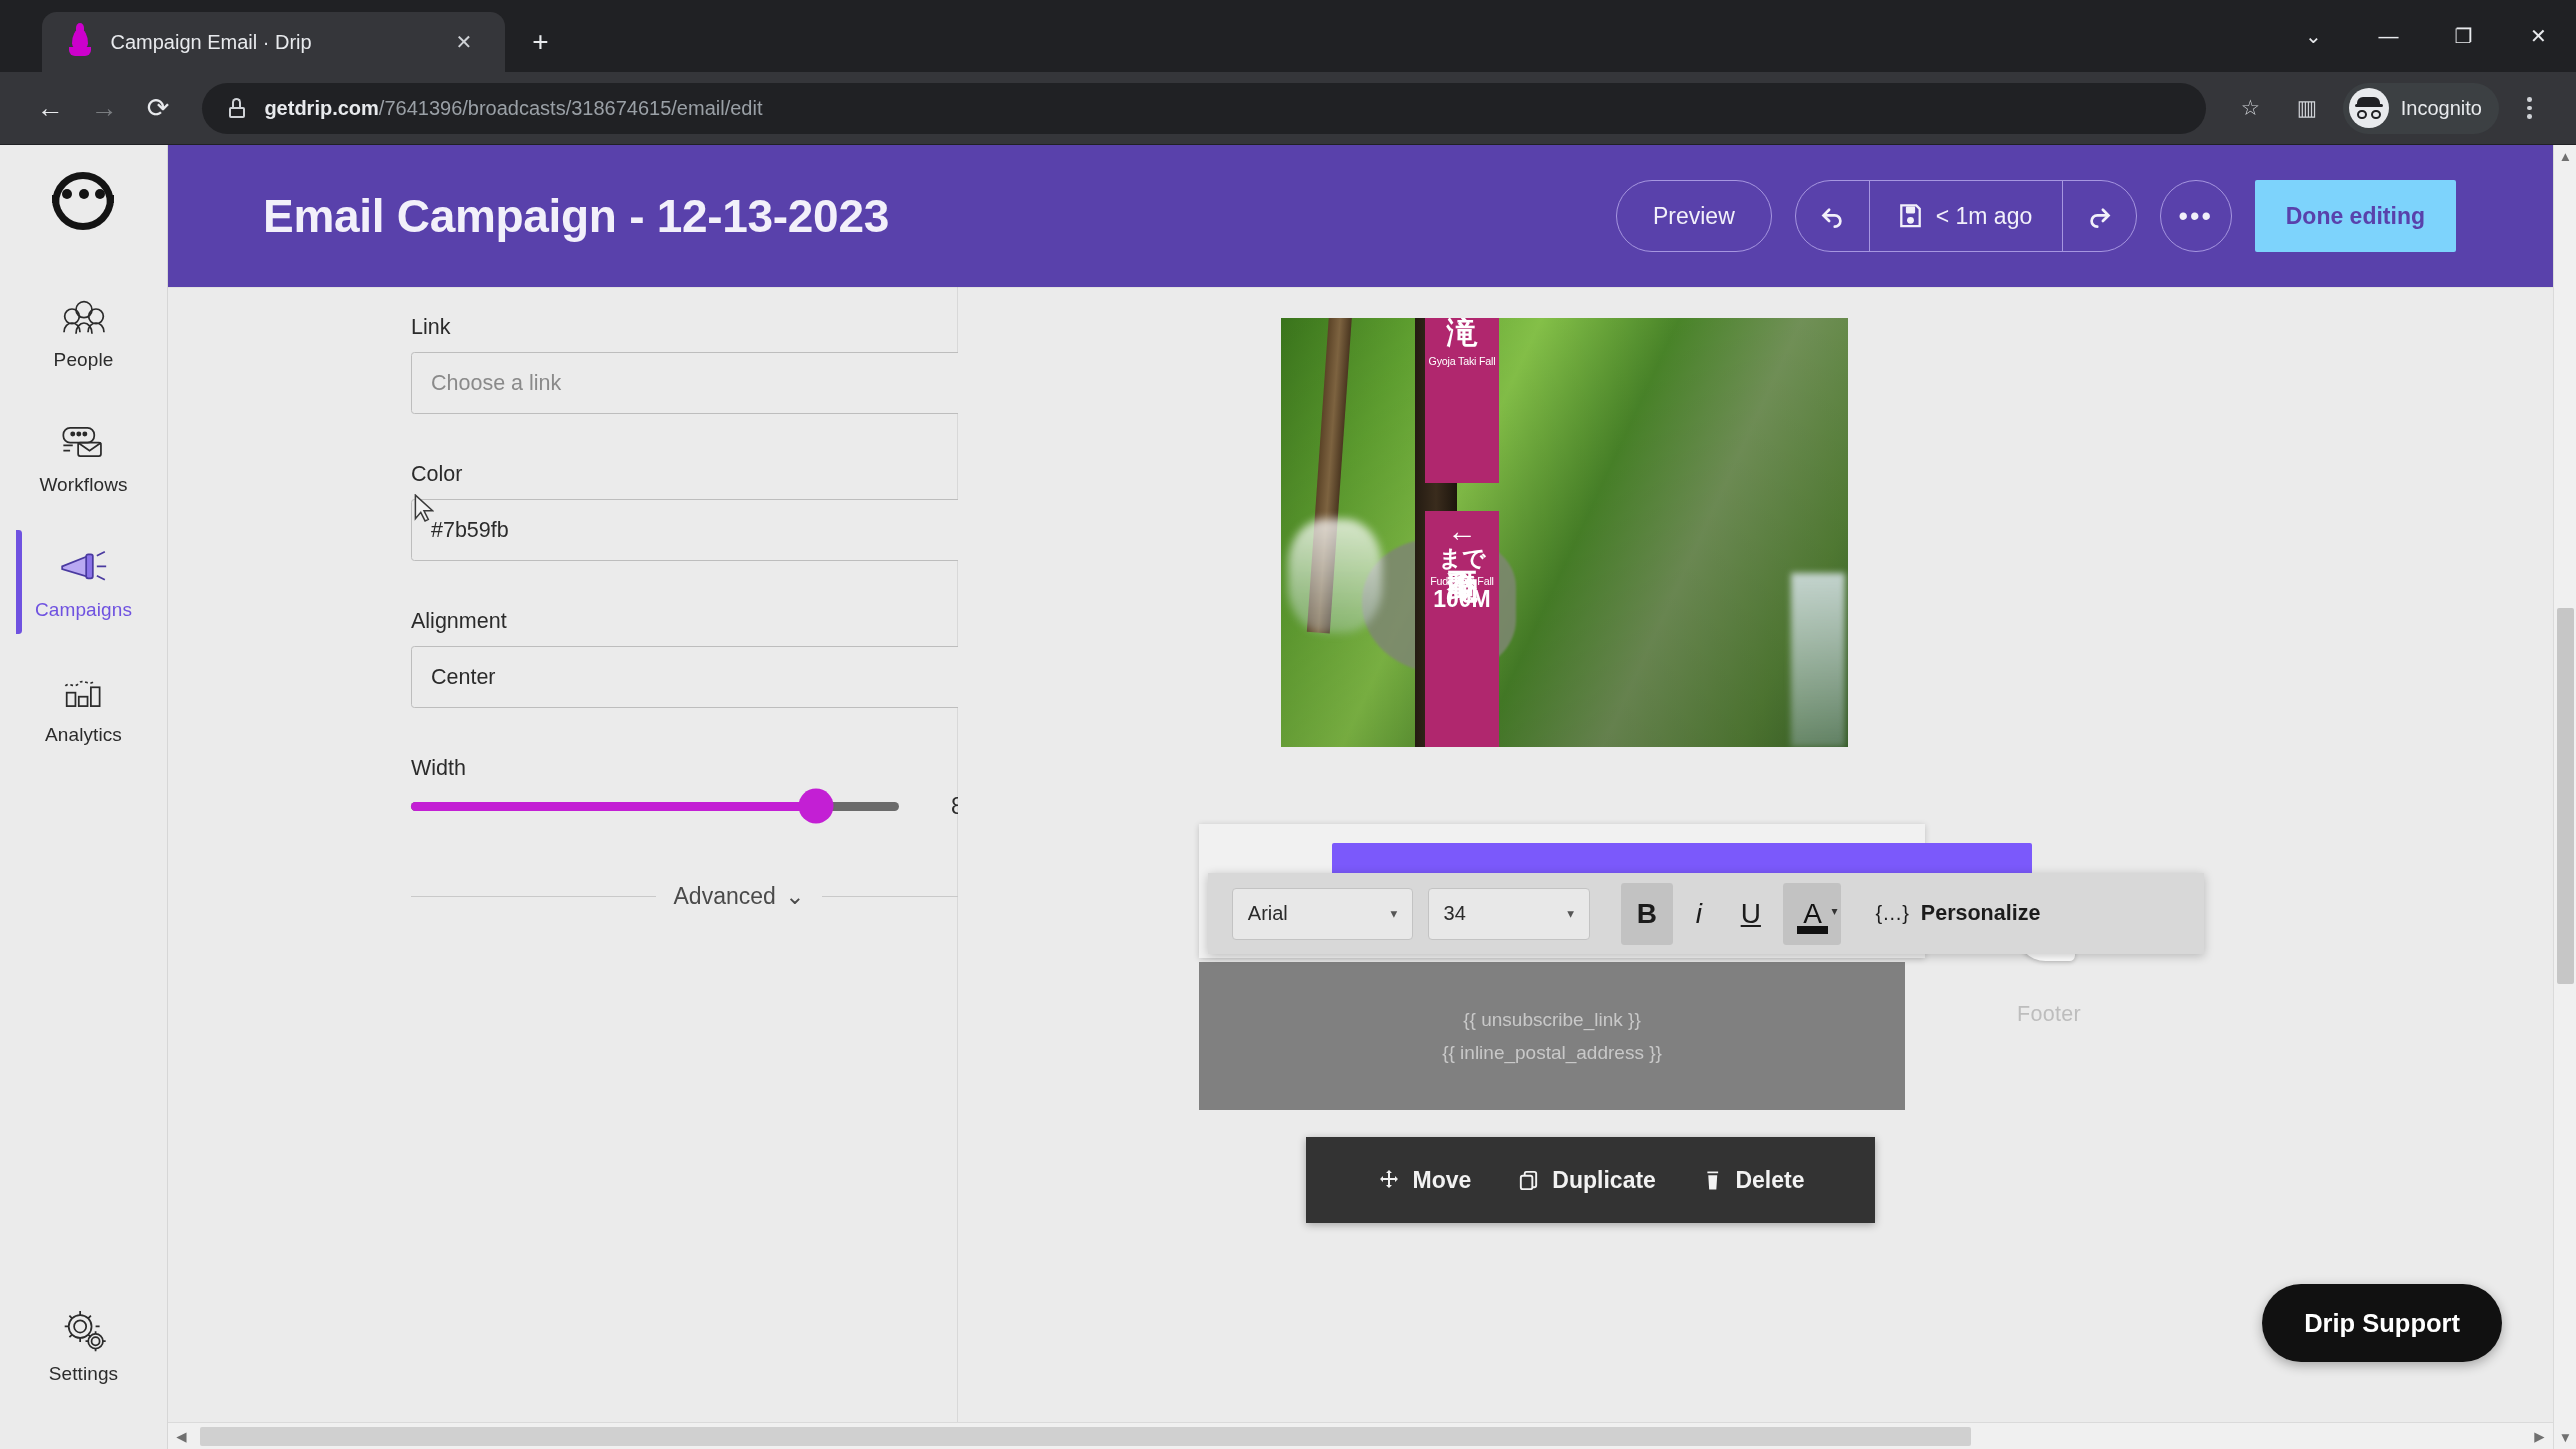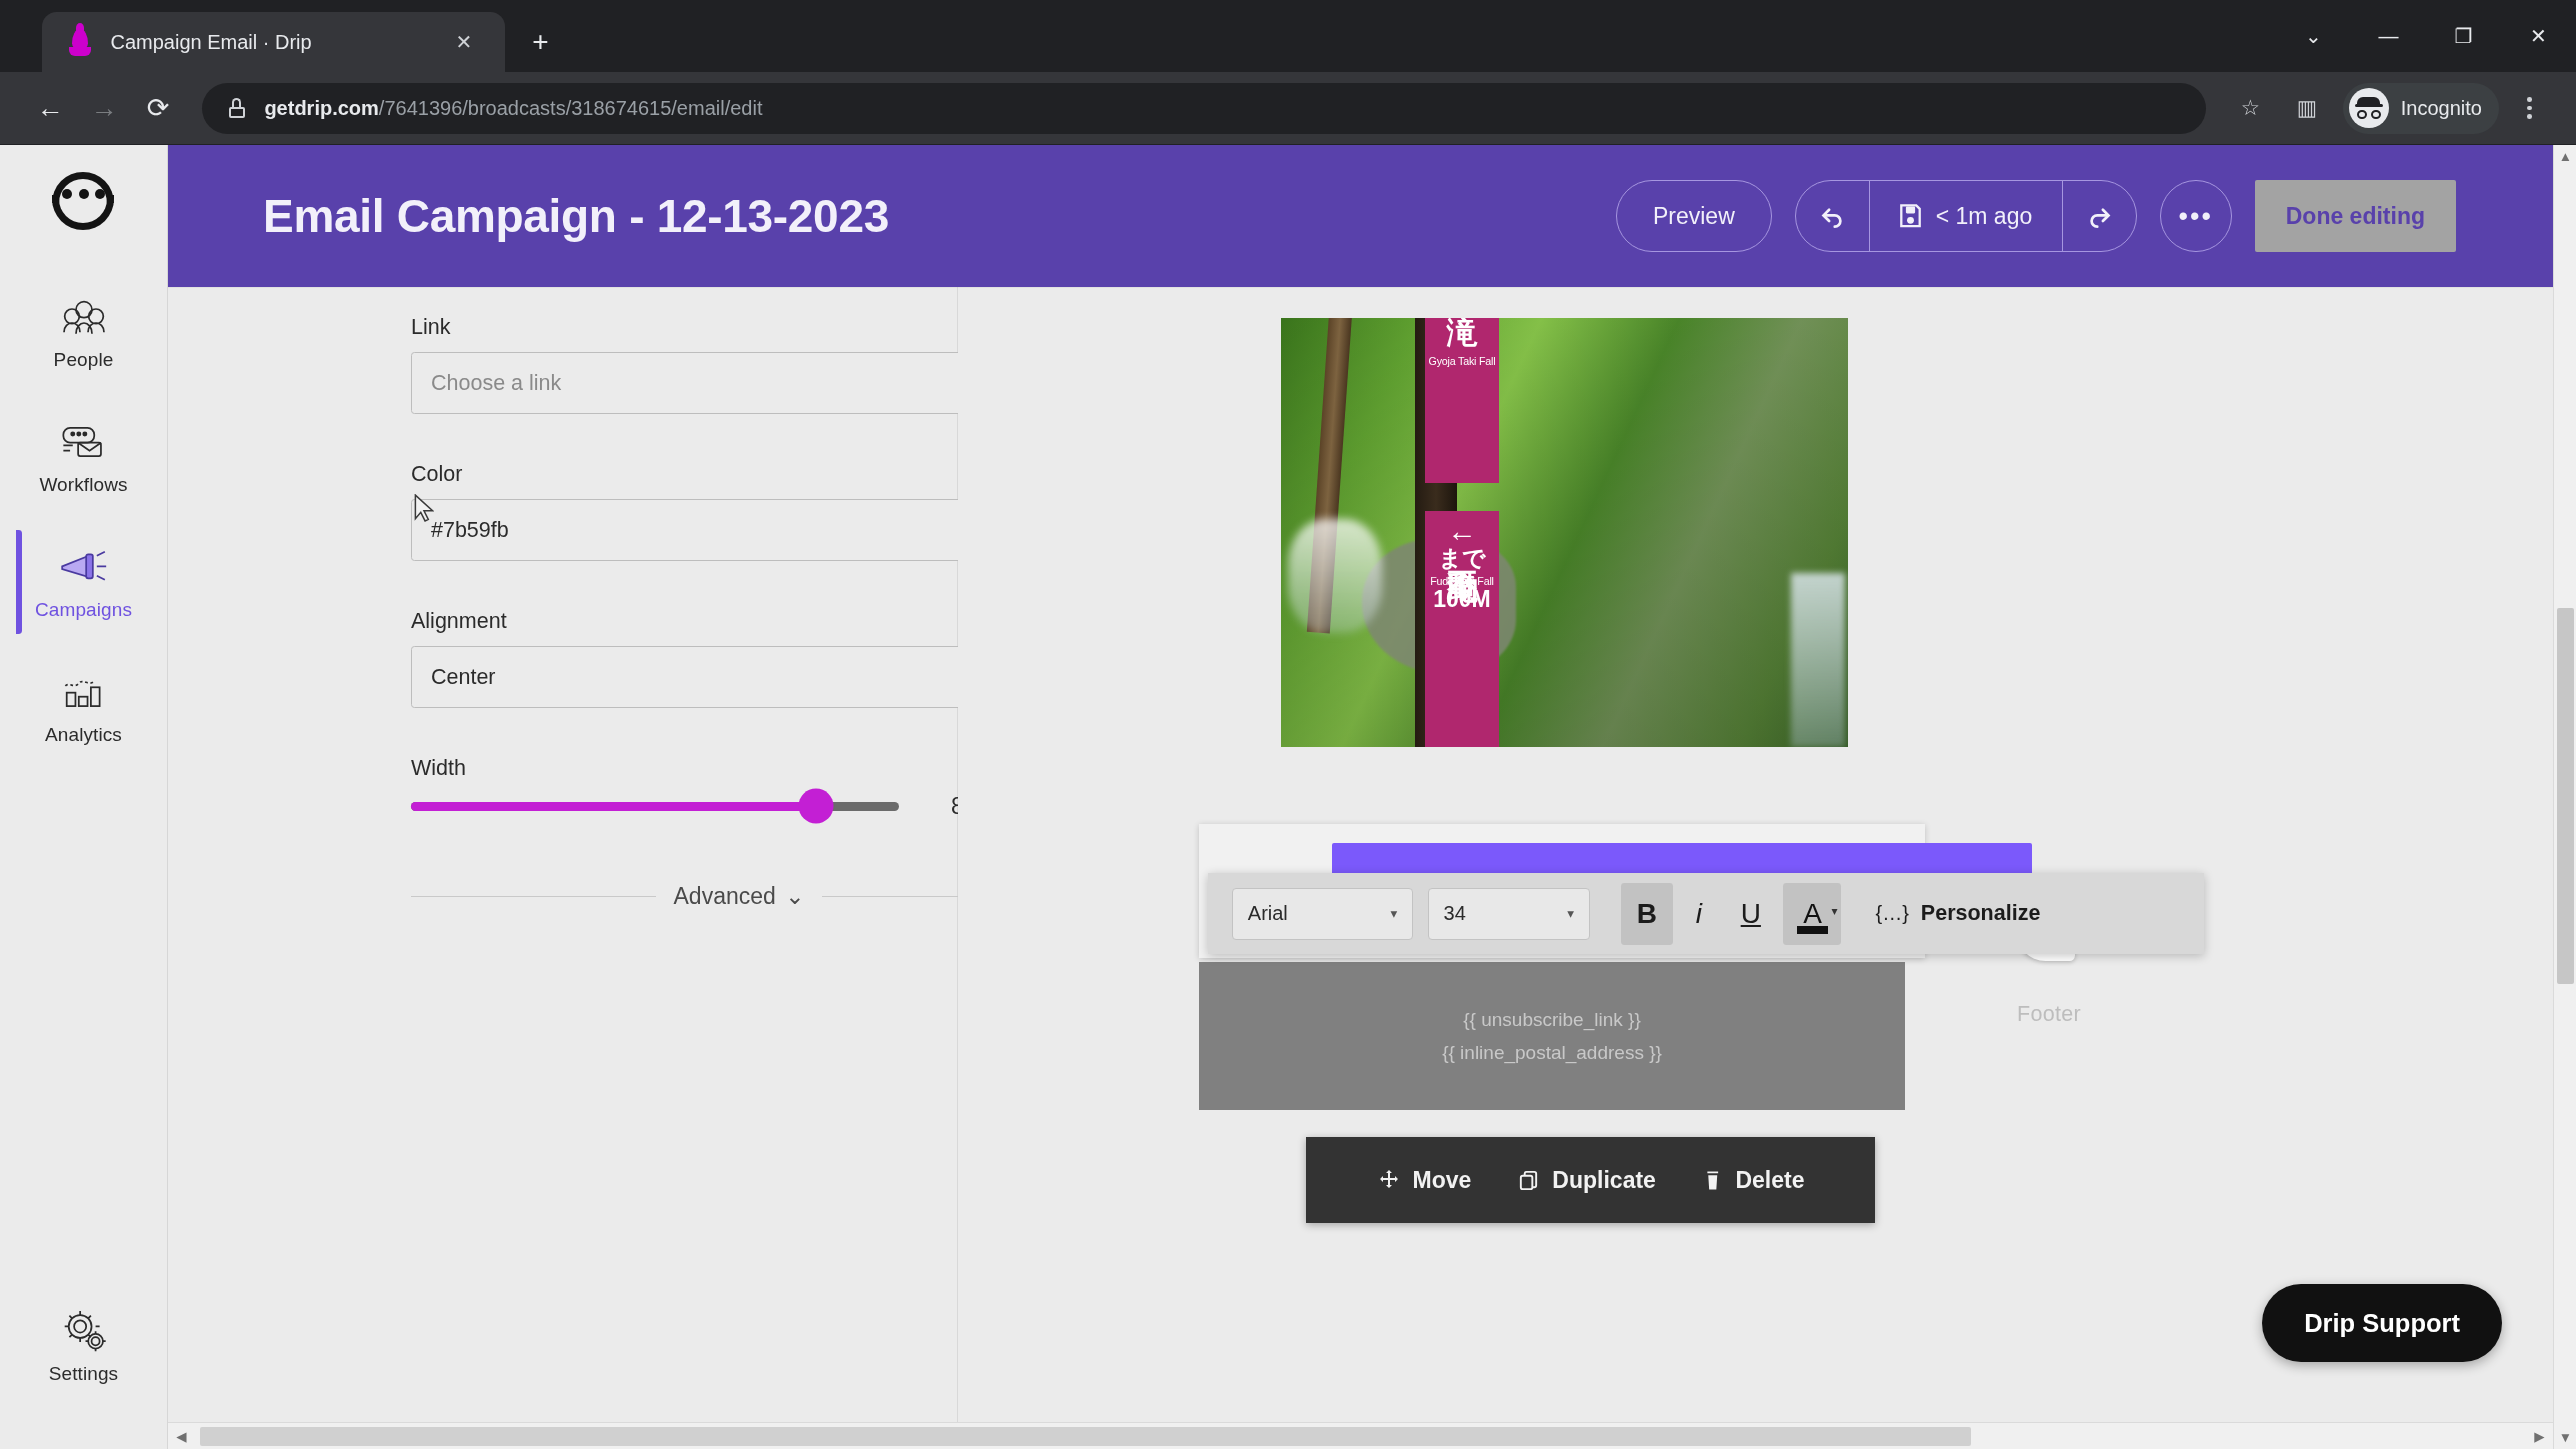--- a/index.html
+++ b/index.html
@@ -385,21 +385,21 @@
     display: flex; align-items: center; justify-content: center; color: #f2f0fa;
     padding: 0 23px; font-size: 23px; gap: 13.4px;
   }
   .hdr-group .seg.mid { border-left: 1.3px solid #a696e0; border-right: 1.3px solid #a696e0; padding: 0 29.5px; }
   .hdr-circle {
     width: 72px; height: 72px; border-radius: 50%; border: 1.3px solid #a696e0;
     display: flex; align-items: center; justify-content: center; color: #f2f0fa; font-size: 27px;
     letter-spacing: 2px;
   }
   .hdr-done {
-    height: 72px; background: #a3a3a3; color: #5941ab; font-size: 23px; font-weight: 700;
+    height: 72px; background: #7dd3fc; color: #5941ab; font-size: 23px; font-weight: 700;
     display: flex; align-items: center; justify-content: center; padding: 0 31px; border-radius: 2px;
   }
 
   
   .support {
     position: absolute; right: 74px; bottom: 87px; height: 78px;
     background: #111111; color: #ffffff; border-radius: 39px;
     display: flex; align-items: center; justify-content: center; padding: 0 42px;
     font-size: 25.5px; font-weight: 700; box-shadow: 0 3.4px 12px rgba(0,0,0,.3); z-index: 20;
   }

